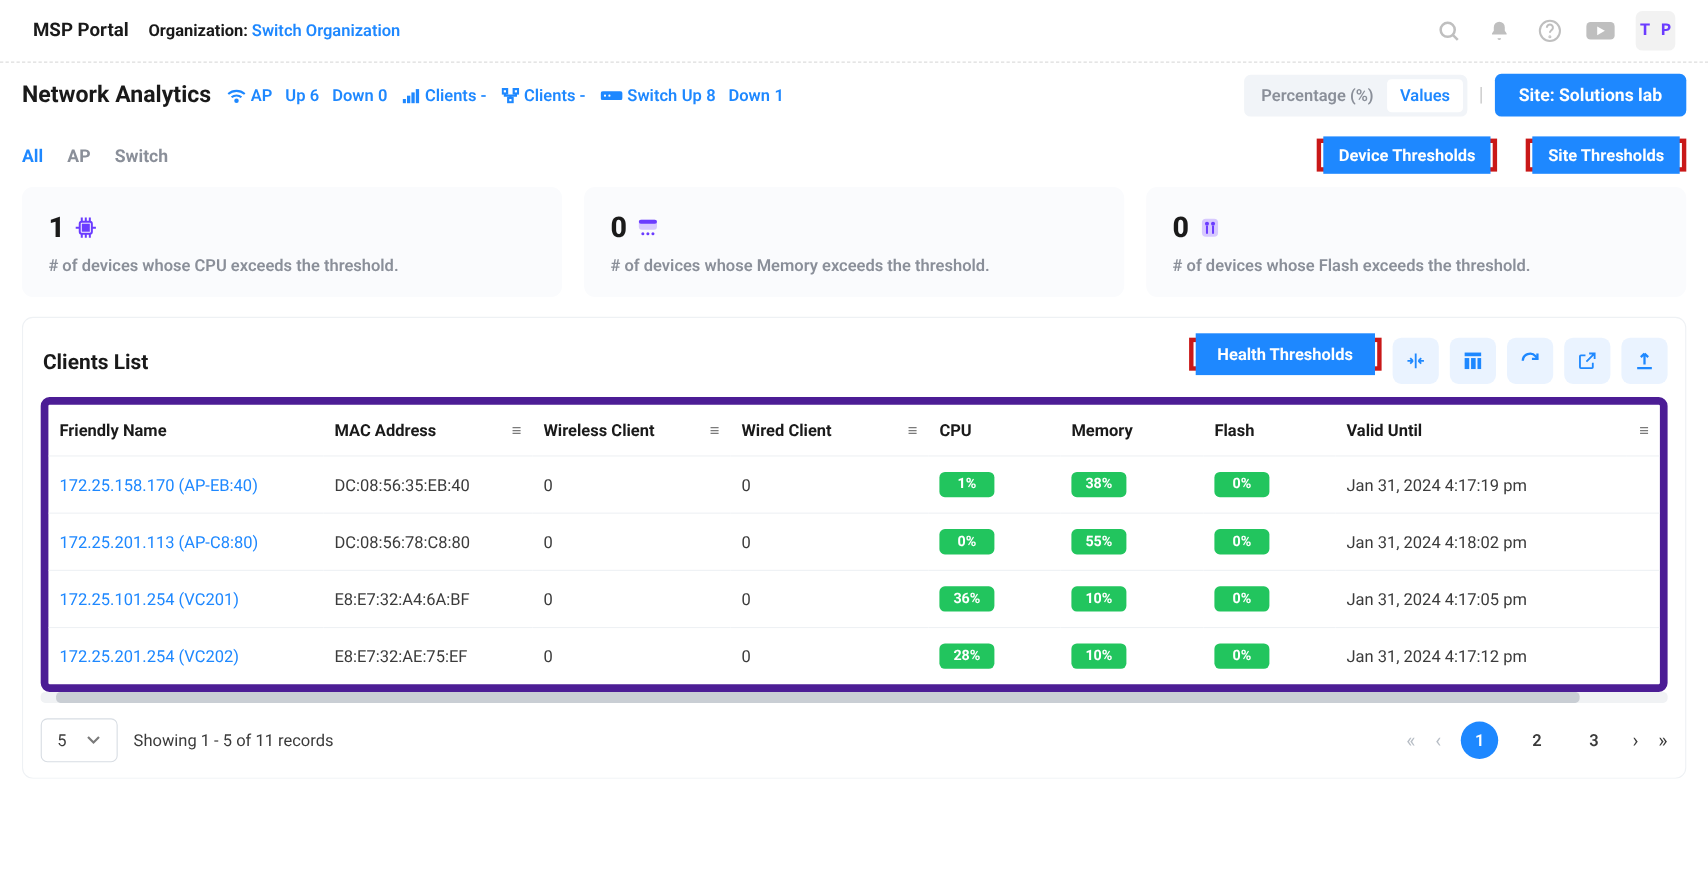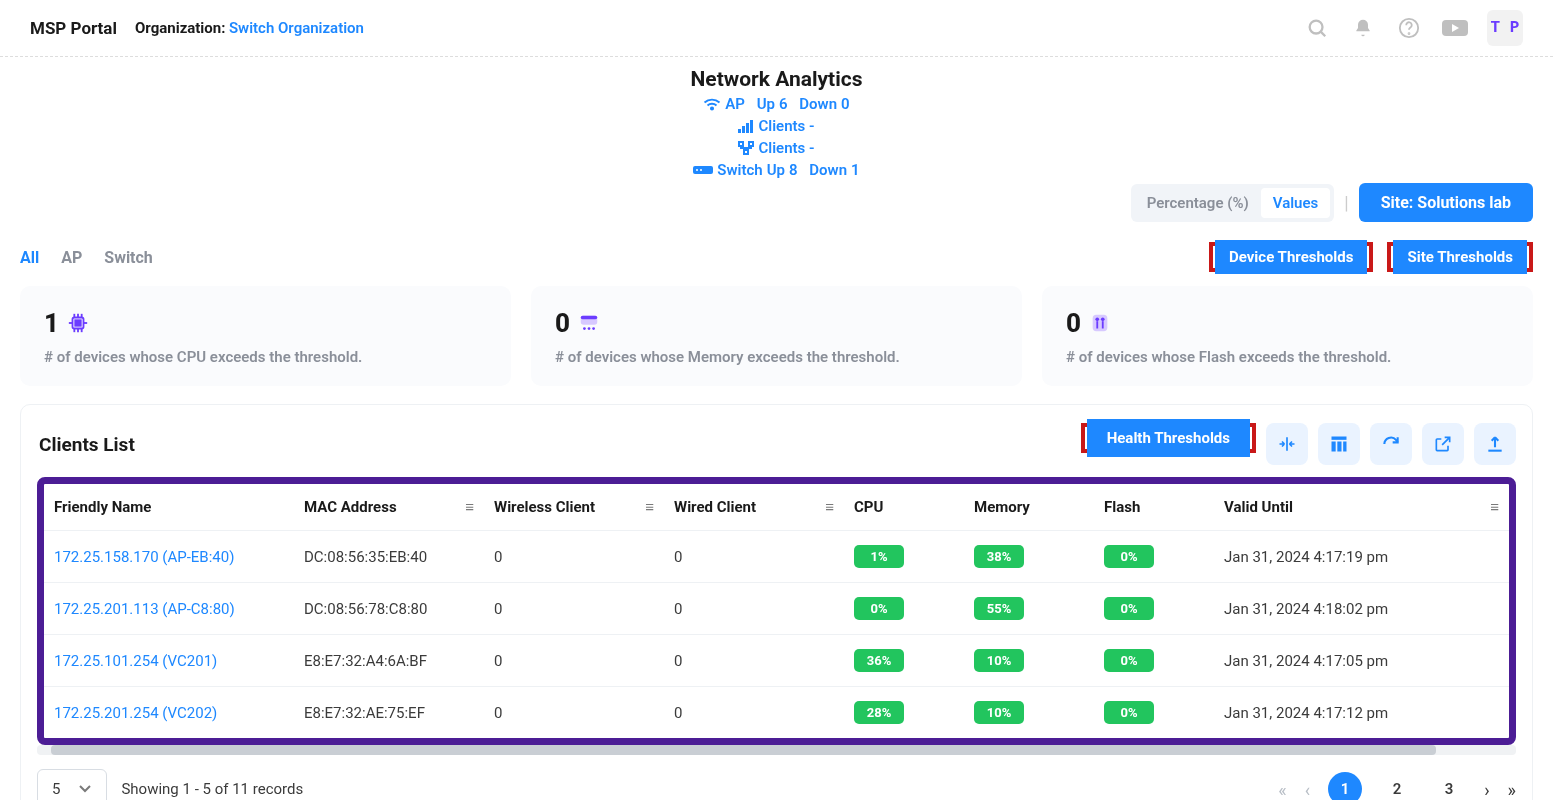--- a/index.html
+++ b/index.html
@@ -6,36 +6,36 @@
 body { font-family: -apple-system, BlinkMacSystemFont, "Segoe UI", Roboto, Arial, sans-serif; font-size: 14px; color: #3b3b3b; background: #fff; width: 1553px; }
 .topbar { display: flex; align-items: center; padding: 10px 30px; border-bottom: 1px dashed #ddd; }
 .topbar-left { display: flex; align-items: center; gap: 18px; }
 .brand { font-weight: 700; font-size: 17px; color: #1a1a1a; }
 .org-label { font-weight: 700; color: #1a1a1a; font-size: 15px; }
 .org-link { color: #1e88ff; font-weight: 600; cursor: pointer; font-size: 15px; }
 .topbar-right { margin-left: auto; display: flex; align-items: center; gap: 18px; }
 .ico-btn { width: 28px; height: 28px; display: flex; align-items: center; justify-content: center; cursor: pointer; color: #bfbfbf; }
 .avatar { width: 36px; height: 36px; border-radius: 6px; background: #f2f2f2; display: flex; align-items: center; justify-content: center; color: #6b3cff; font-weight: 700; font-size: 16px; font-family: Liberation Mono, monospace; }
 
-.subhead { display: flex; align-items: center; padding: 10px 20px 14px 20px; gap: 4px; flex-direction: column; }
+.subhead { display: flex; align-items: center; padding: 10px 20px 14px 20px; gap: 14px; }
 .page-title { font-weight: 700; font-size: 21px; color: #1a1a1a; }
 .stat-group { display: flex; align-items: center; gap: 4px; color: #1e88ff; font-weight: 600; font-size: 15px; }
 .stat-icn { color: #1e88ff; }
 .toggle-group { margin-left: auto; display: flex; align-items: center; gap: 10px; }
 .toggle-pill { background: #f1f4f8; border-radius: 6px; display: flex; padding: 4px; }
 .toggle-opt { padding: 6px 12px; border-radius: 4px; color: #8a8f99; font-weight: 600; cursor: pointer; font-size: 15px; }
 .toggle-opt.active { background: #fff; color: #1e88ff; }
 .divider { color: #ccc; font-size: 18px; }
 .site-btn { background: #1e88ff; color: #fff; font-weight: 700; padding: 10px 22px; border-radius: 6px; cursor: pointer; font-size: 16px; }
 
 .tabs-row { display: flex; align-items: center; padding: 6px 20px 14px 20px; }
 .tabs { display: flex; gap: 22px; }
 .tab { font-weight: 700; font-size: 16px; color: #8a8f99; cursor: pointer; }
 .tab.active { color: #1e88ff; }
-.threshold-btns { margin-left: auto; display: flex; gap: 14px; }
+.threshold-btns { margin-left: auto; display: flex; gap: 26px; }
 .red-wrap { border: 4px solid #c91818; padding: 2px; display: inline-block; }
 .th-btn { background: #1e88ff; color: #fff; font-weight: 700; padding: 8px 14px; cursor: pointer; font-size: 15px; }
 
 .cards { display: flex; gap: 20px; padding: 0 20px 18px 20px; }
 .card { flex: 1; background: #fafbfd; border-radius: 10px; padding: 22px 24px 20px 24px; }
 .card-head { display: flex; align-items: center; gap: 8px; }
 .card-num { font-weight: 800; font-size: 26px; color: #1a1a1a; }
 .card-chip { width: 22px; height: 22px; display: flex; align-items: center; justify-content: center; }
 .card-sub { color: #8a8f99; font-weight: 600; margin-top: 10px; font-size: 15px; }
 

